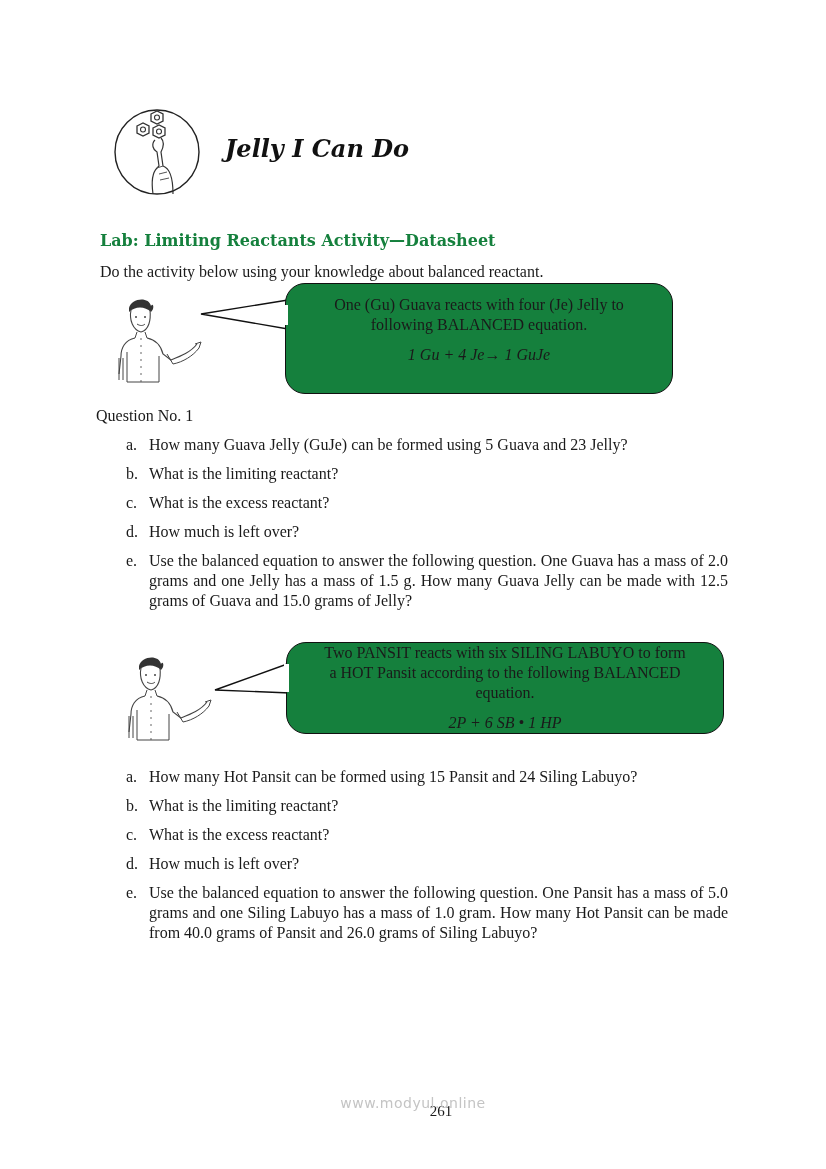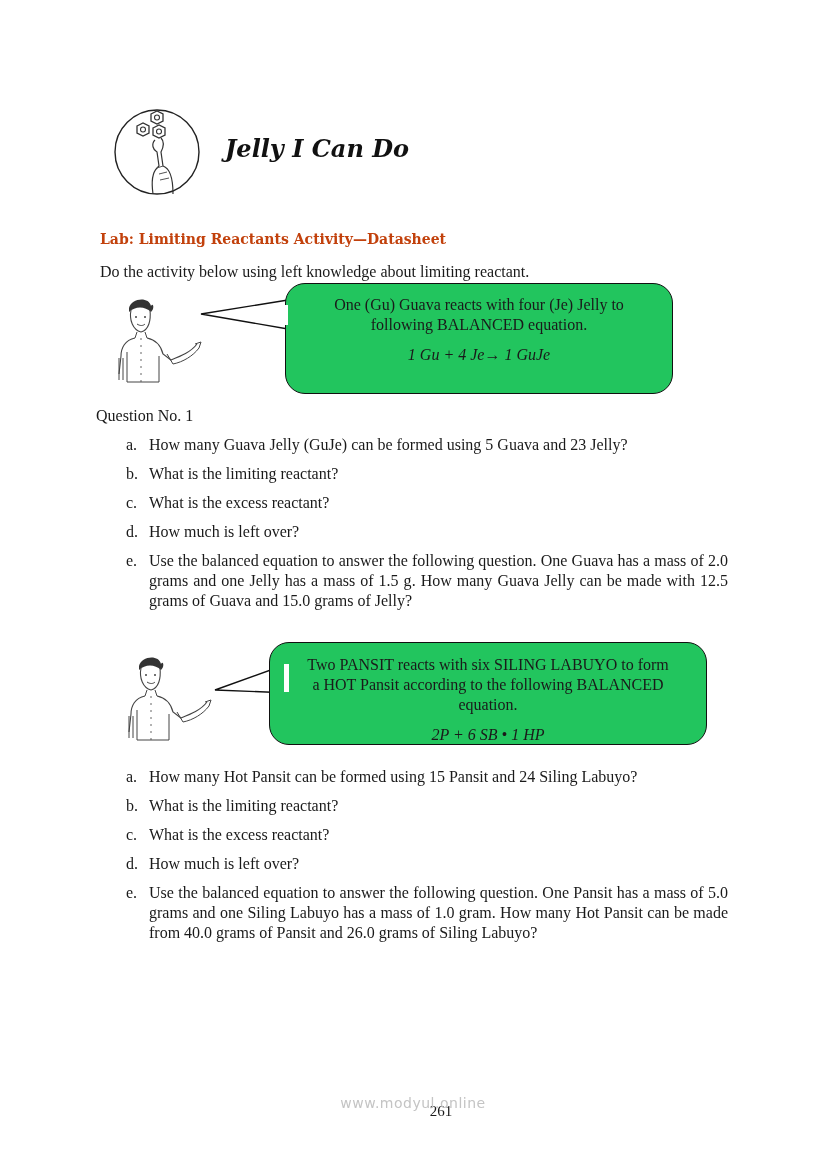--- a/index.html
+++ b/index.html
@@ -2,27 +2,27 @@
 <html><head>
 <meta charset="utf-8">
 <style>
   html, body { margin: 0; padding: 0; background: #ffffff; }
   body { width: 826px; height: 1169px; position: relative; overflow: hidden;
          font-family: "DejaVu Serif", "Liberation Serif", serif; color: #1a1a1a; }
   .abs { position: absolute; }
   .title { left: 225px; top: 134px; font-family: "DejaVu Serif", serif; font-weight: bold;
            font-style: italic; font-size: 24px; color: #111; }
   .icon-circle { left: 113px; top: 108px; width: 88px; height: 88px; }
-  .lab-title { left: 100px; top: 231px; font-weight: bold; font-size: 14px; color: #c2410c; }
+  .lab-title { left: 100px; top: 231px; font-weight: bold; font-size: 16px; color: #15803d; }
   .intro { left: 100px; top: 262px; font-size: 14.5px; font-family: "Liberation Serif", serif; font-size: 16px; }
   .serif { font-family: "Liberation Serif", serif; font-size: 16px; line-height: 20px; }
-  .bubble { border: 1.6px solid #111; border-radius: 20px; background: #22c55e; text-align: center;
+  .bubble { border: 1.6px solid #111; border-radius: 20px; background: #15803d; text-align: center;
             box-sizing: border-box; }
   .bubble1 { left: 285px; top: 283px; width: 388px; height: 111px; padding-top: 11px; }
-  .bubble2 { left: 269px; top: 642px; width: 438px; height: 103px; padding-top: 12px; }
+  .bubble2 { left: 286px; top: 642px; width: 438px; height: 92px; }
   .bubble p { margin: 0; }
   .eq { margin-top: 10px !important; font-style: italic; }
   .qlabel { left: 96px; top: 406px; }
   .qitem { position: absolute; left: 126px; width: 602px; }
   .qitem .ltr { position: absolute; left: 0; top: 0; width: 22px; }
   .qitem .txt { margin-left: 23px; text-align: justify; }
   .pagenum { left: 0; width: 826px; top: 1101px; text-align: center; font-size: 15px; padding-left: 28px; }
   .watermark { left: 0; width: 826px; top: 1095px; text-align: center; font-family: "DejaVu Sans", sans-serif;
                font-size: 14px; color: #c4c4c4; letter-spacing: 0.5px; }
   .person { width: 90px; height: 100px; }
@@ -40,21 +40,21 @@
     <polygon points="40,20 46,17 52,20 52,27 46,30 40,27" fill="none" stroke="#333" stroke-width="1.3"></polygon>
     <circle cx="46" cy="23.5" r="2.5" fill="none" stroke="#333" stroke-width="1.1"></circle>
     <path d="M42,32 C38,36 40,42 44,44 L46,58 L44,60 C40,64 38,72 40,86" fill="none" stroke="#333" stroke-width="1.2"></path>
     <path d="M48,30 C52,34 50,40 48,44 L50,58 C56,60 60,68 60,86" fill="none" stroke="#333" stroke-width="1.2"></path>
     <path d="M44,60 L50,58 M46,66 L54,64 M47,72 L56,70" fill="none" stroke="#555" stroke-width="1"></path>
   </svg>
 </div>
 <div class="abs title">Jelly I Can Do</div>
 
 <div class="abs lab-title">Lab: Limiting Reactants Activity—Datasheet</div>
-<div class="abs intro serif">Do the activity below using left knowledge about limiting reactant.</div>
+<div class="abs intro serif">Do the activity below using your knowledge about balanced reactant.</div>
 
 <div class="abs person" style="left:115px; top:296px;">
   <svg width="90" height="100" viewBox="0 0 90 100">
     <path d="M14,12 C16,2 34,0 36,10 C38,6 40,12 36,16 C30,10 20,10 14,16 Z" fill="#333"></path>
     <path d="M16,14 C14,24 18,34 26,36 C34,34 36,24 35,14" fill="none" stroke="#444" stroke-width="1.1"></path>
     <path d="M22,28 C25,30 28,30 30,28" fill="none" stroke="#444" stroke-width="1"></path>
     <circle cx="21" cy="21" r="1" fill="#444"></circle>
       <circle cx="30" cy="21" r="1" fill="#444"></circle>
     <path d="M22,36 L20,42 M30,36 L32,42" stroke="#444" stroke-width="1"></path>
     <path d="M20,42 C10,44 6,52 6,60 L4,78 M32,42 C42,44 46,50 48,58 L56,64 C66,60 76,56 82,48" fill="none" stroke="#444" stroke-width="1.1"></path>

